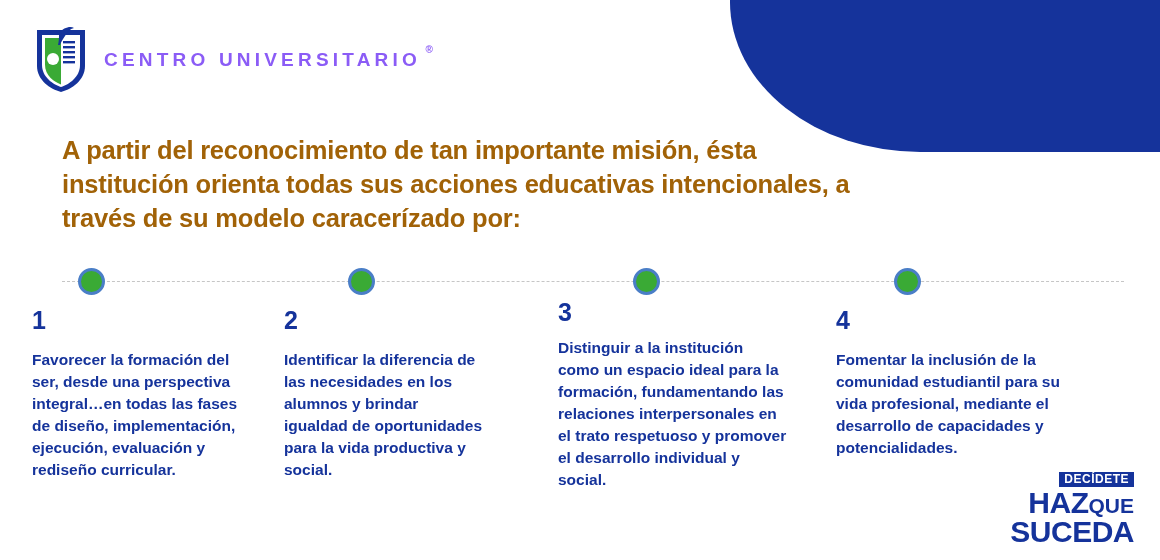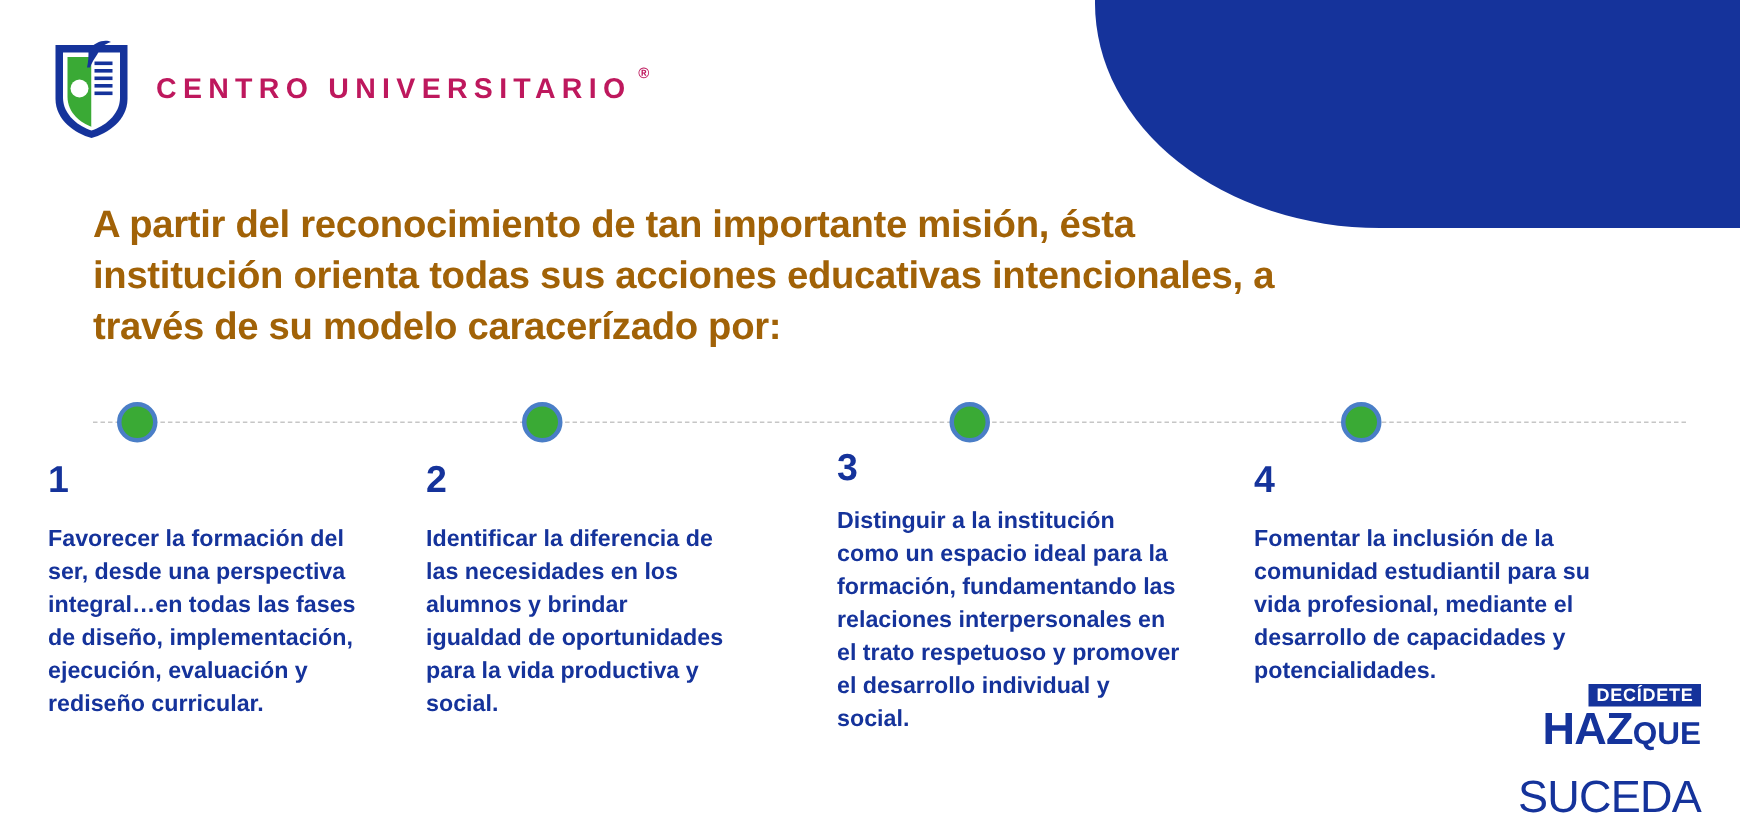--- a/index.html
+++ b/index.html
@@ -34,21 +34,21 @@
     display: flex;
     align-items: center;
   }
   .shield {
     width: 54px;
     height: 68px;
     position: relative;
     margin-right: 16px;
   }
   .wordmark {
-    color: #be185d;
+    color: #8b5cf6;
     line-height: 1.5;
     position: relative;
   }
   .wordmark .line1 {
     font-size: 19px;
     font-weight: bold;
     letter-spacing: 4.2px;
   }
   .wordmark .line2 {
     font-size: 19px;
@@ -150,24 +150,23 @@
     letter-spacing: -0.5px;
   }
   .campaign .haz-line .que {
     font-size: 21px;
     font-weight: bold;
     letter-spacing: 0px;
     margin-top: 46px;
   }
   .campaign .suceda {
     font-size: 30px;
-    font-weight: normal;
+    font-weight: bold;
     line-height: 0.95;
     letter-spacing: -0.5px;
-    margin-top: 16px;
   }
 </style>
 </head>
 <body>
 
 <div class="blue-swoosh"></div>
 
 <div class="header">
   <div class="shield">
     <svg width="54" height="68" viewBox="0 0 54 68">

